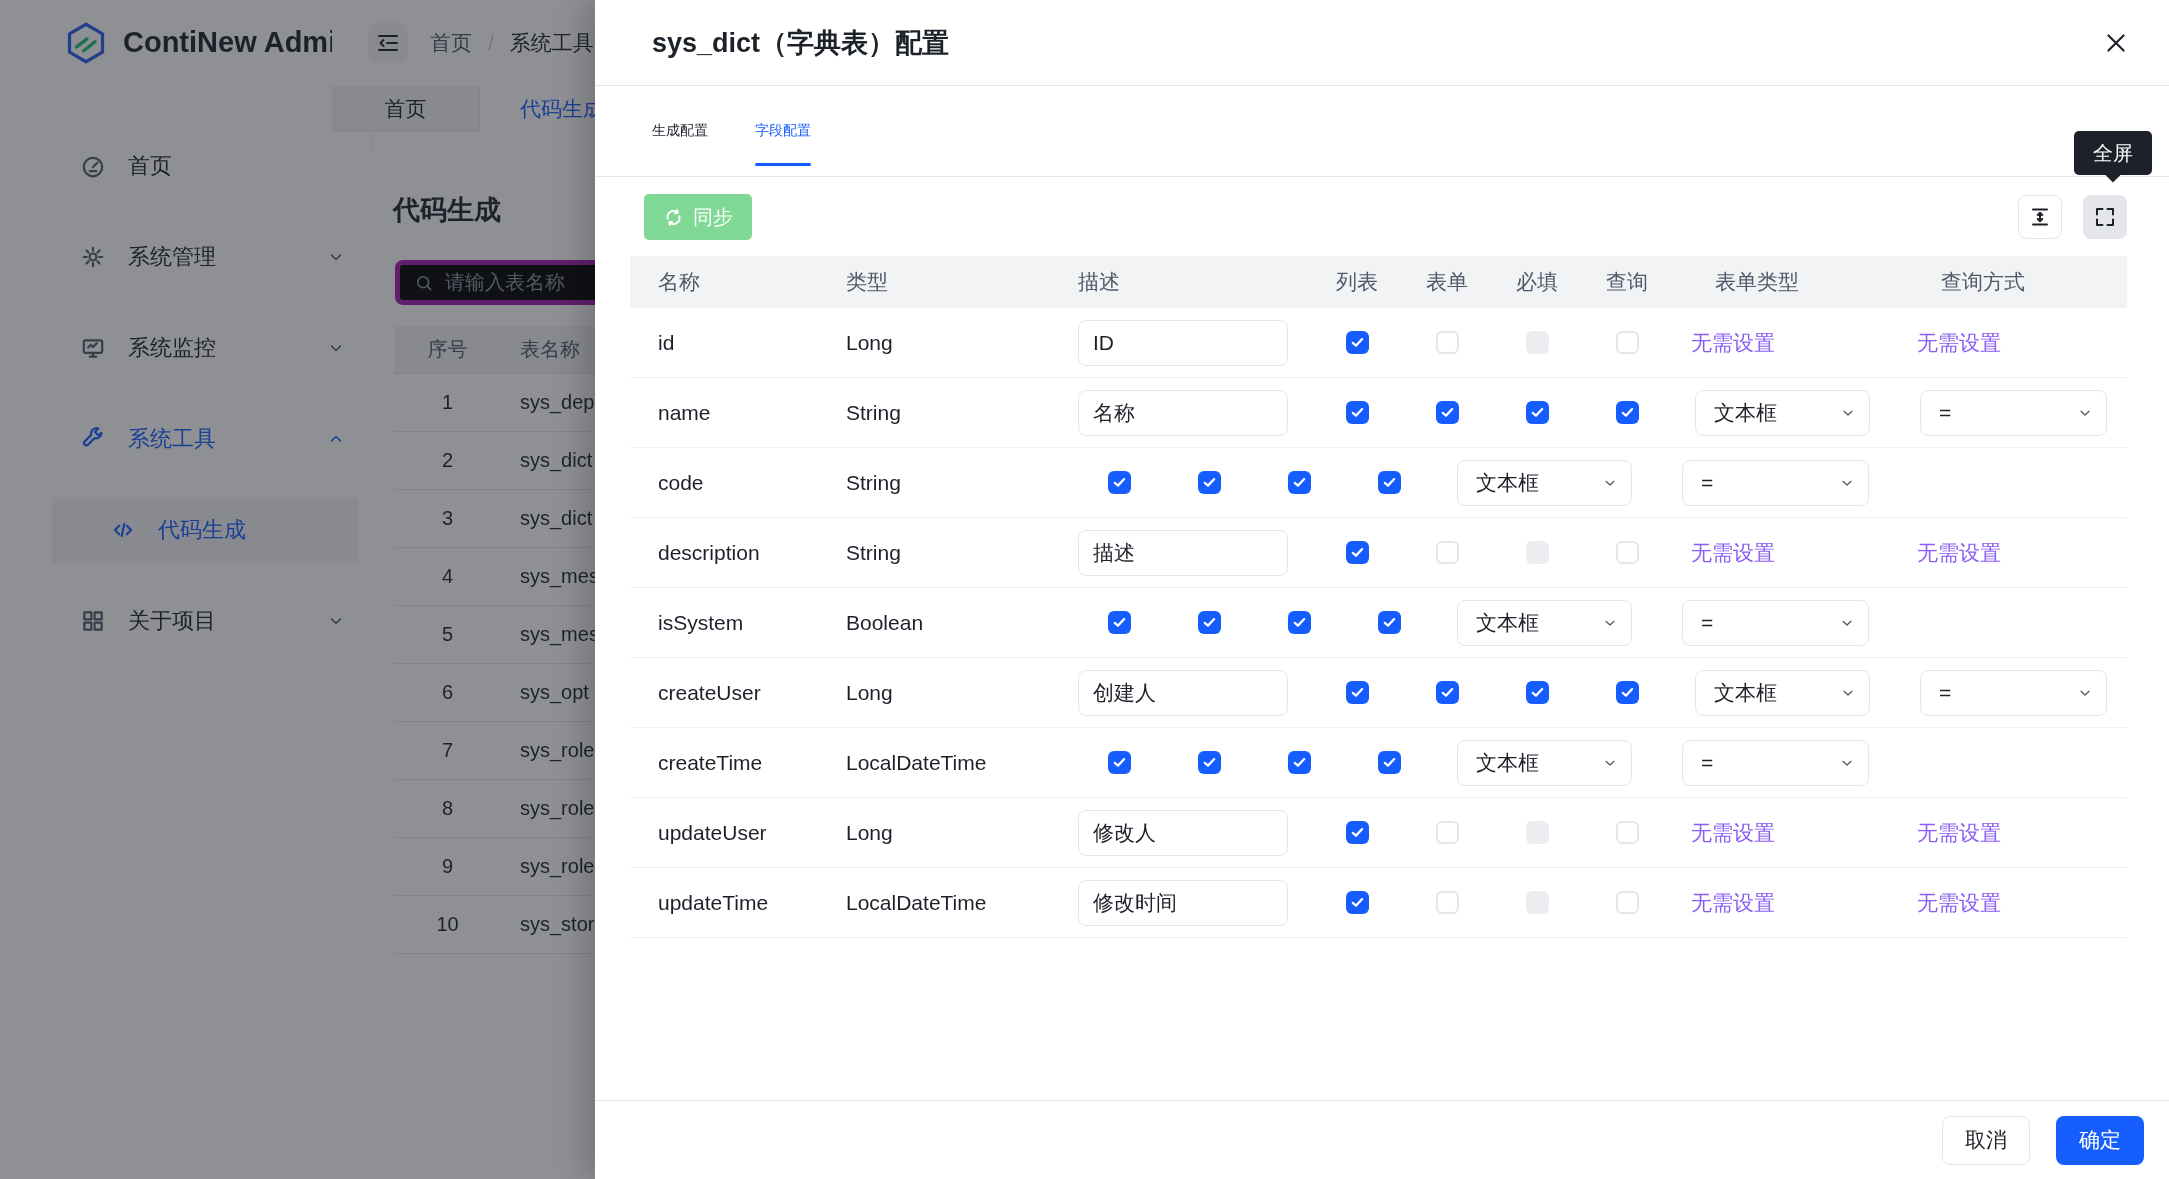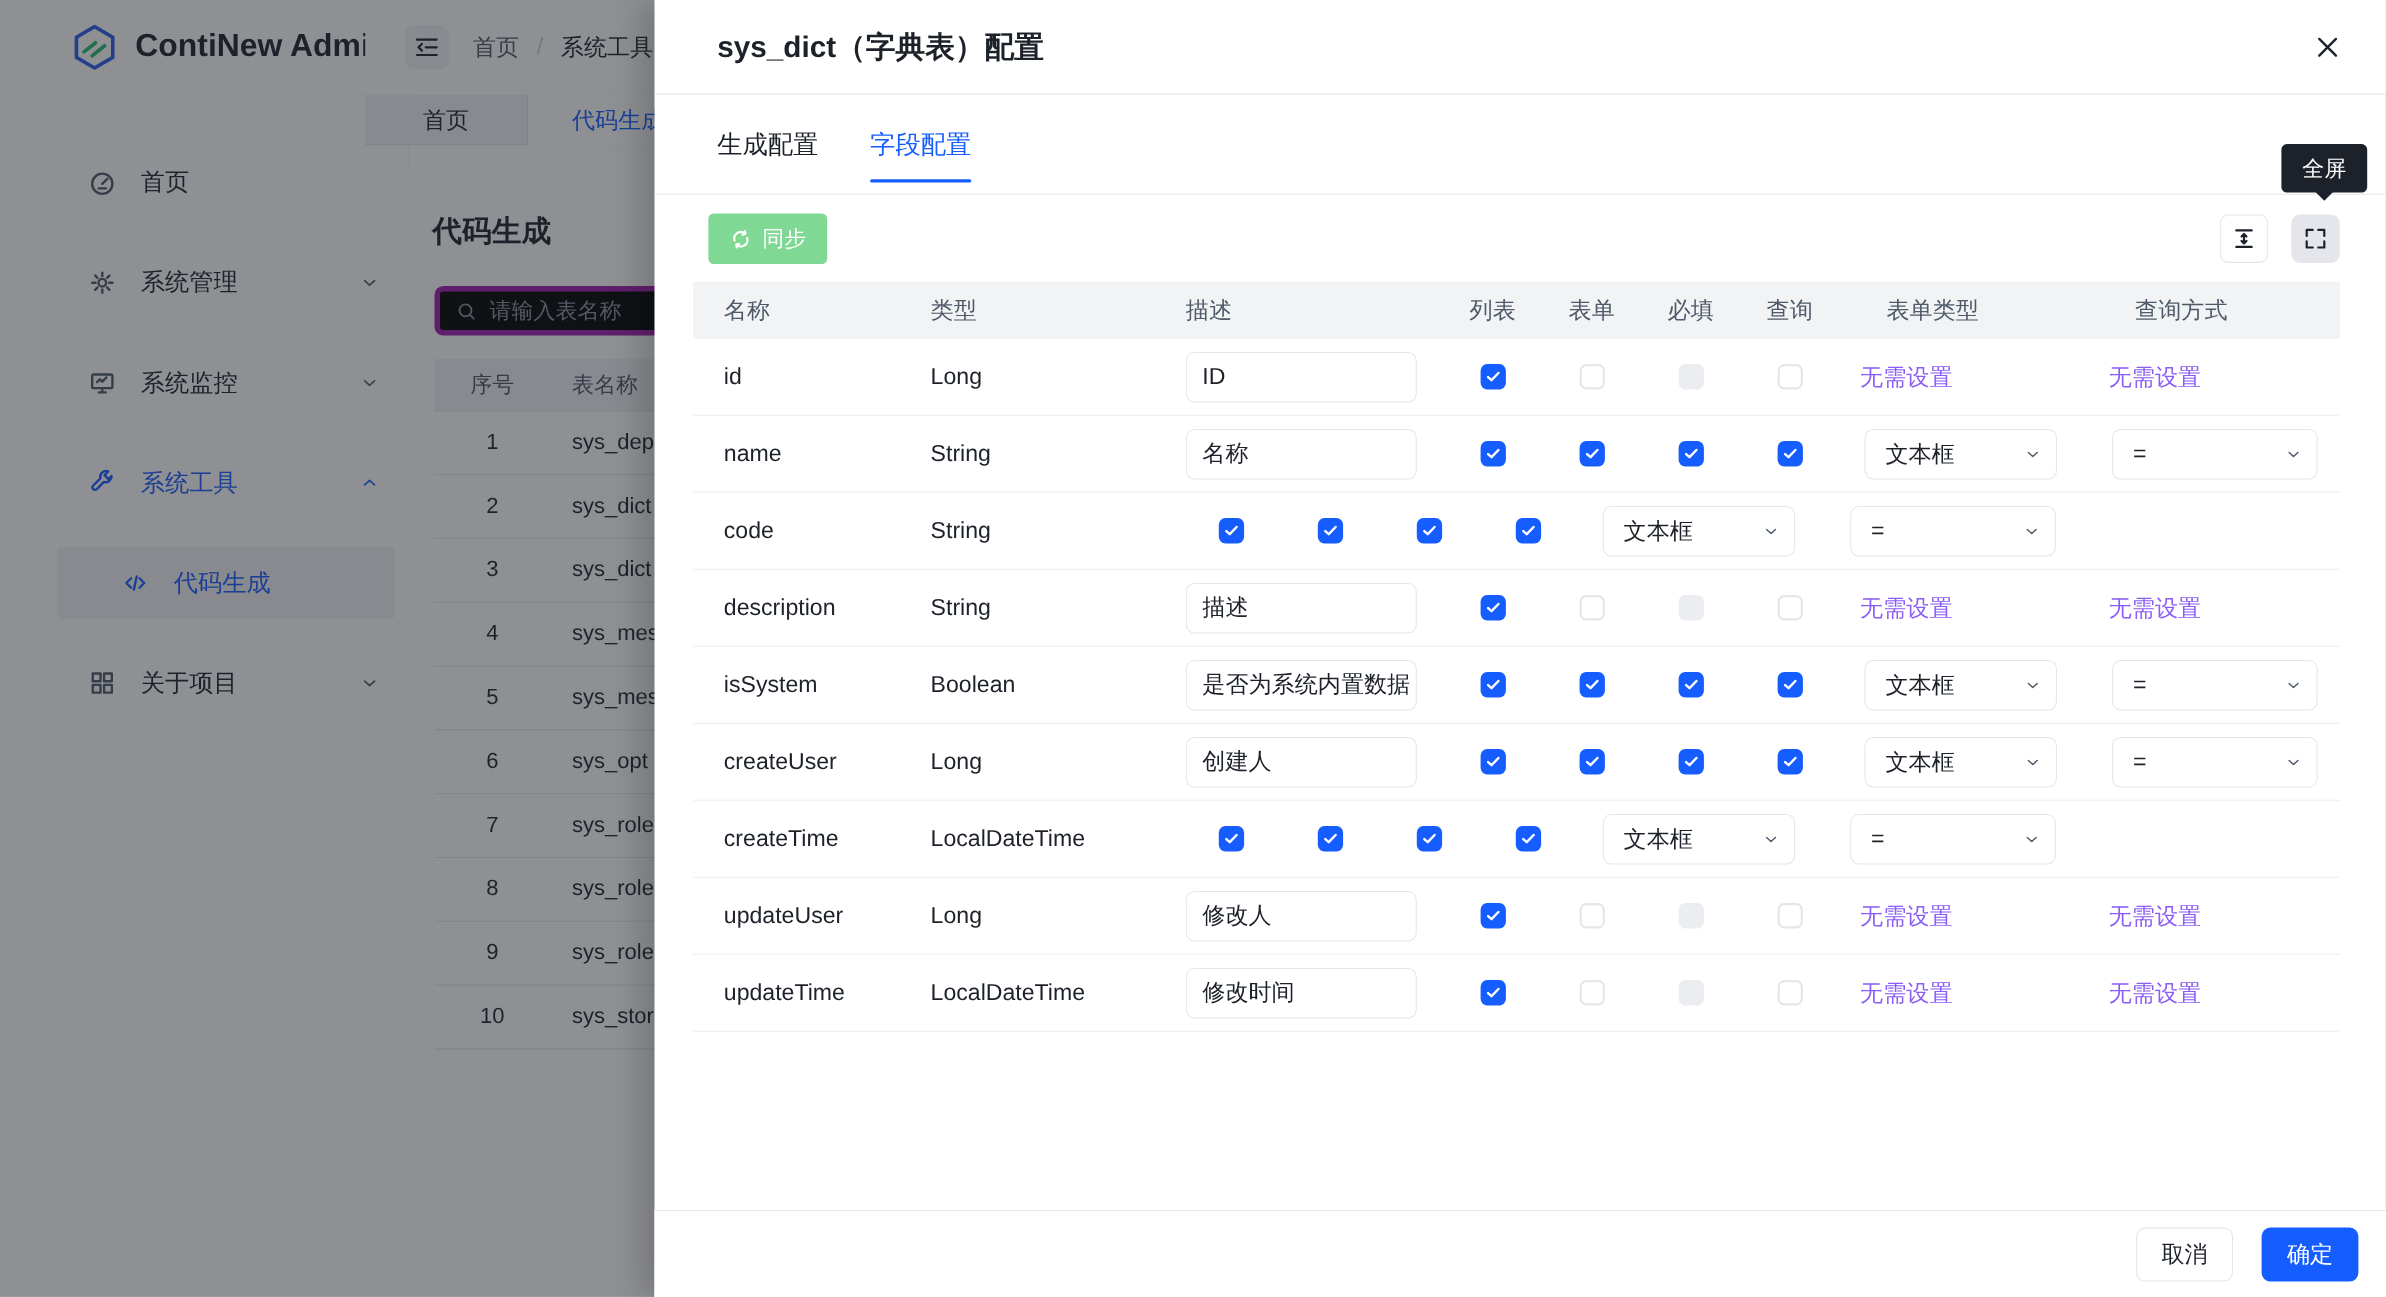--- a/index.html
+++ b/index.html
@@ -49,21 +49,21 @@
 
   
   .mask { position:absolute; inset:0; background:rgba(29,33,41,0.5); z-index:40; }
 
   
   .drawer { position:absolute; left:595px; top:0; width:1574px; height:1179px; background:#fff; z-index:50; box-shadow:-12px 0 28px rgba(0,0,0,0.18); }
   .d-header { height:86px; border-bottom:1px solid #e5e6eb; display:flex; align-items:center; padding:0 36px 0 57px; }
   .d-title { font-size:27px; font-weight:600; color:#1d2129; }
   .d-close { margin-left:auto; width:34px; height:34px; display:flex; align-items:center; justify-content:center; color:#1d2129; cursor:pointer; }
   .d-tabs { height:91px; display:flex; gap:47px; padding-left:57px; border-bottom:1px solid #e5e6eb; align-items:center; }
-  .d-tab { height:100%; display:flex; align-items:center; font-size:23px; color:#1d2129; position:relative; cursor:pointer; }
+  .d-tab { height:100%; display:flex; align-items:center; font-size:14px; color:#1d2129; position:relative; cursor:pointer; }
   .d-tab.active { color:#165dff; }
   .d-tab.active::after { content:""; position:absolute; left:0; right:0; bottom:10px; height:3px; background:#165dff; border-radius:2px; }
 
   .d-toolbar { position:relative; margin:17px 42px 0 35px; height:46px; }
   .sync-btn { position:absolute; left:14px; top:0; height:46px; padding:0 19px; background:#7fd994; border:none; border-radius:5px; color:#fff; font-size:20px; display:inline-flex; align-items:center; gap:9px; cursor:pointer; }
   .sync-btn .bic { display:flex; }
   .tool-icons { position:absolute; right:0; top:1px; display:flex; gap:21px; }
   .icon-btn { width:44px; height:44px; border-radius:8px; display:flex; align-items:center; justify-content:center; color:#1d2129; cursor:pointer; }
   .icon-btn.bordered { border:1px solid #e5e6eb; background:#fff; }
   .icon-btn.hovered { background:#e5e6eb; }
@@ -489,23 +489,20 @@
             </div>
             <div class="c7">
               <span class="cb off"></span>
             </div>
             <div class="c8"><span class="none">无需设置</span></div>
             <div class="c9"><span class="none">无需设置</span></div>
           </div>
           <div class="f-row">
             <div class="c1">isSystem</div>
             <div class="c2">Boolean</div>
-            <div class="c3">
-              <div class="desc-input">是否为系统内置数据</div>
-            </div>
             <div class="c4">
               <span class="cb on">
                 <svg viewBox="0 0 24 24" width="15" height="15" fill="none" stroke="#fff" stroke-width="3.5" stroke-linecap="round" stroke-linejoin="round">
                   <path d="M4.5 12.5l5 4.5L19.5 6.5"></path>
                 </svg>
               </span>
             </div>
             <div class="c5">
               <span class="cb on">
                 <svg viewBox="0 0 24 24" width="15" height="15" fill="none" stroke="#fff" stroke-width="3.5" stroke-linecap="round" stroke-linejoin="round">

